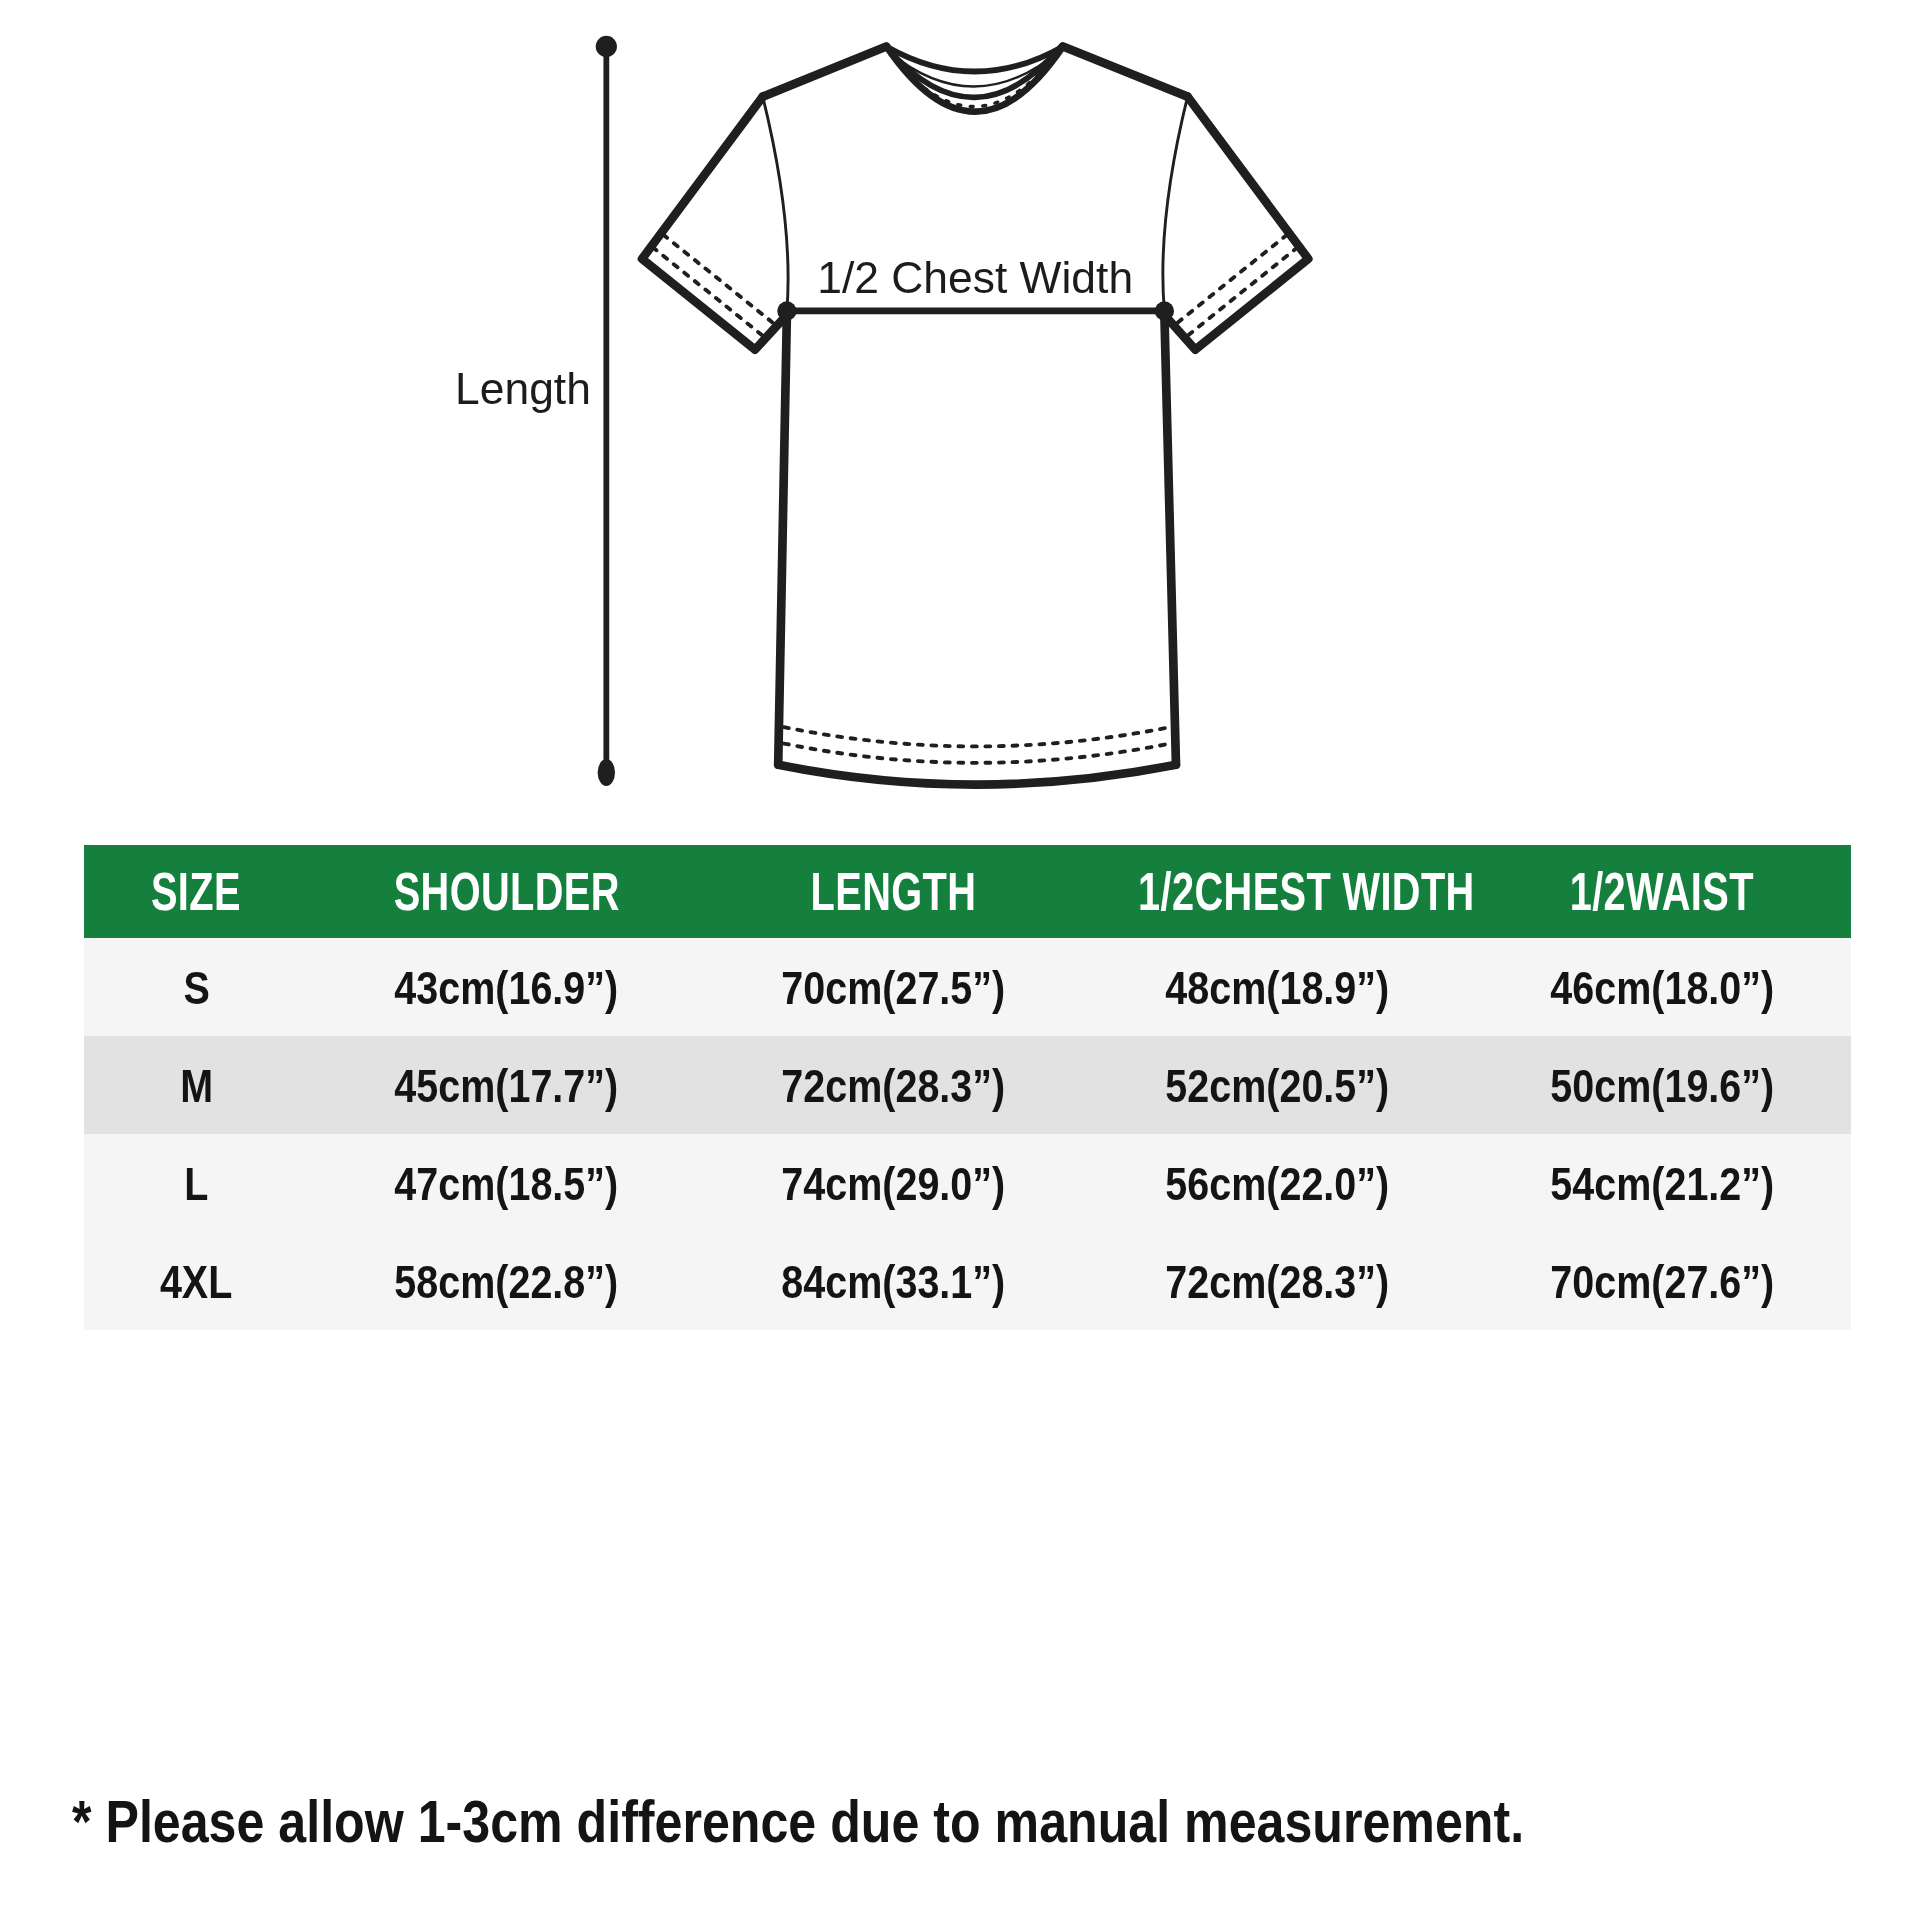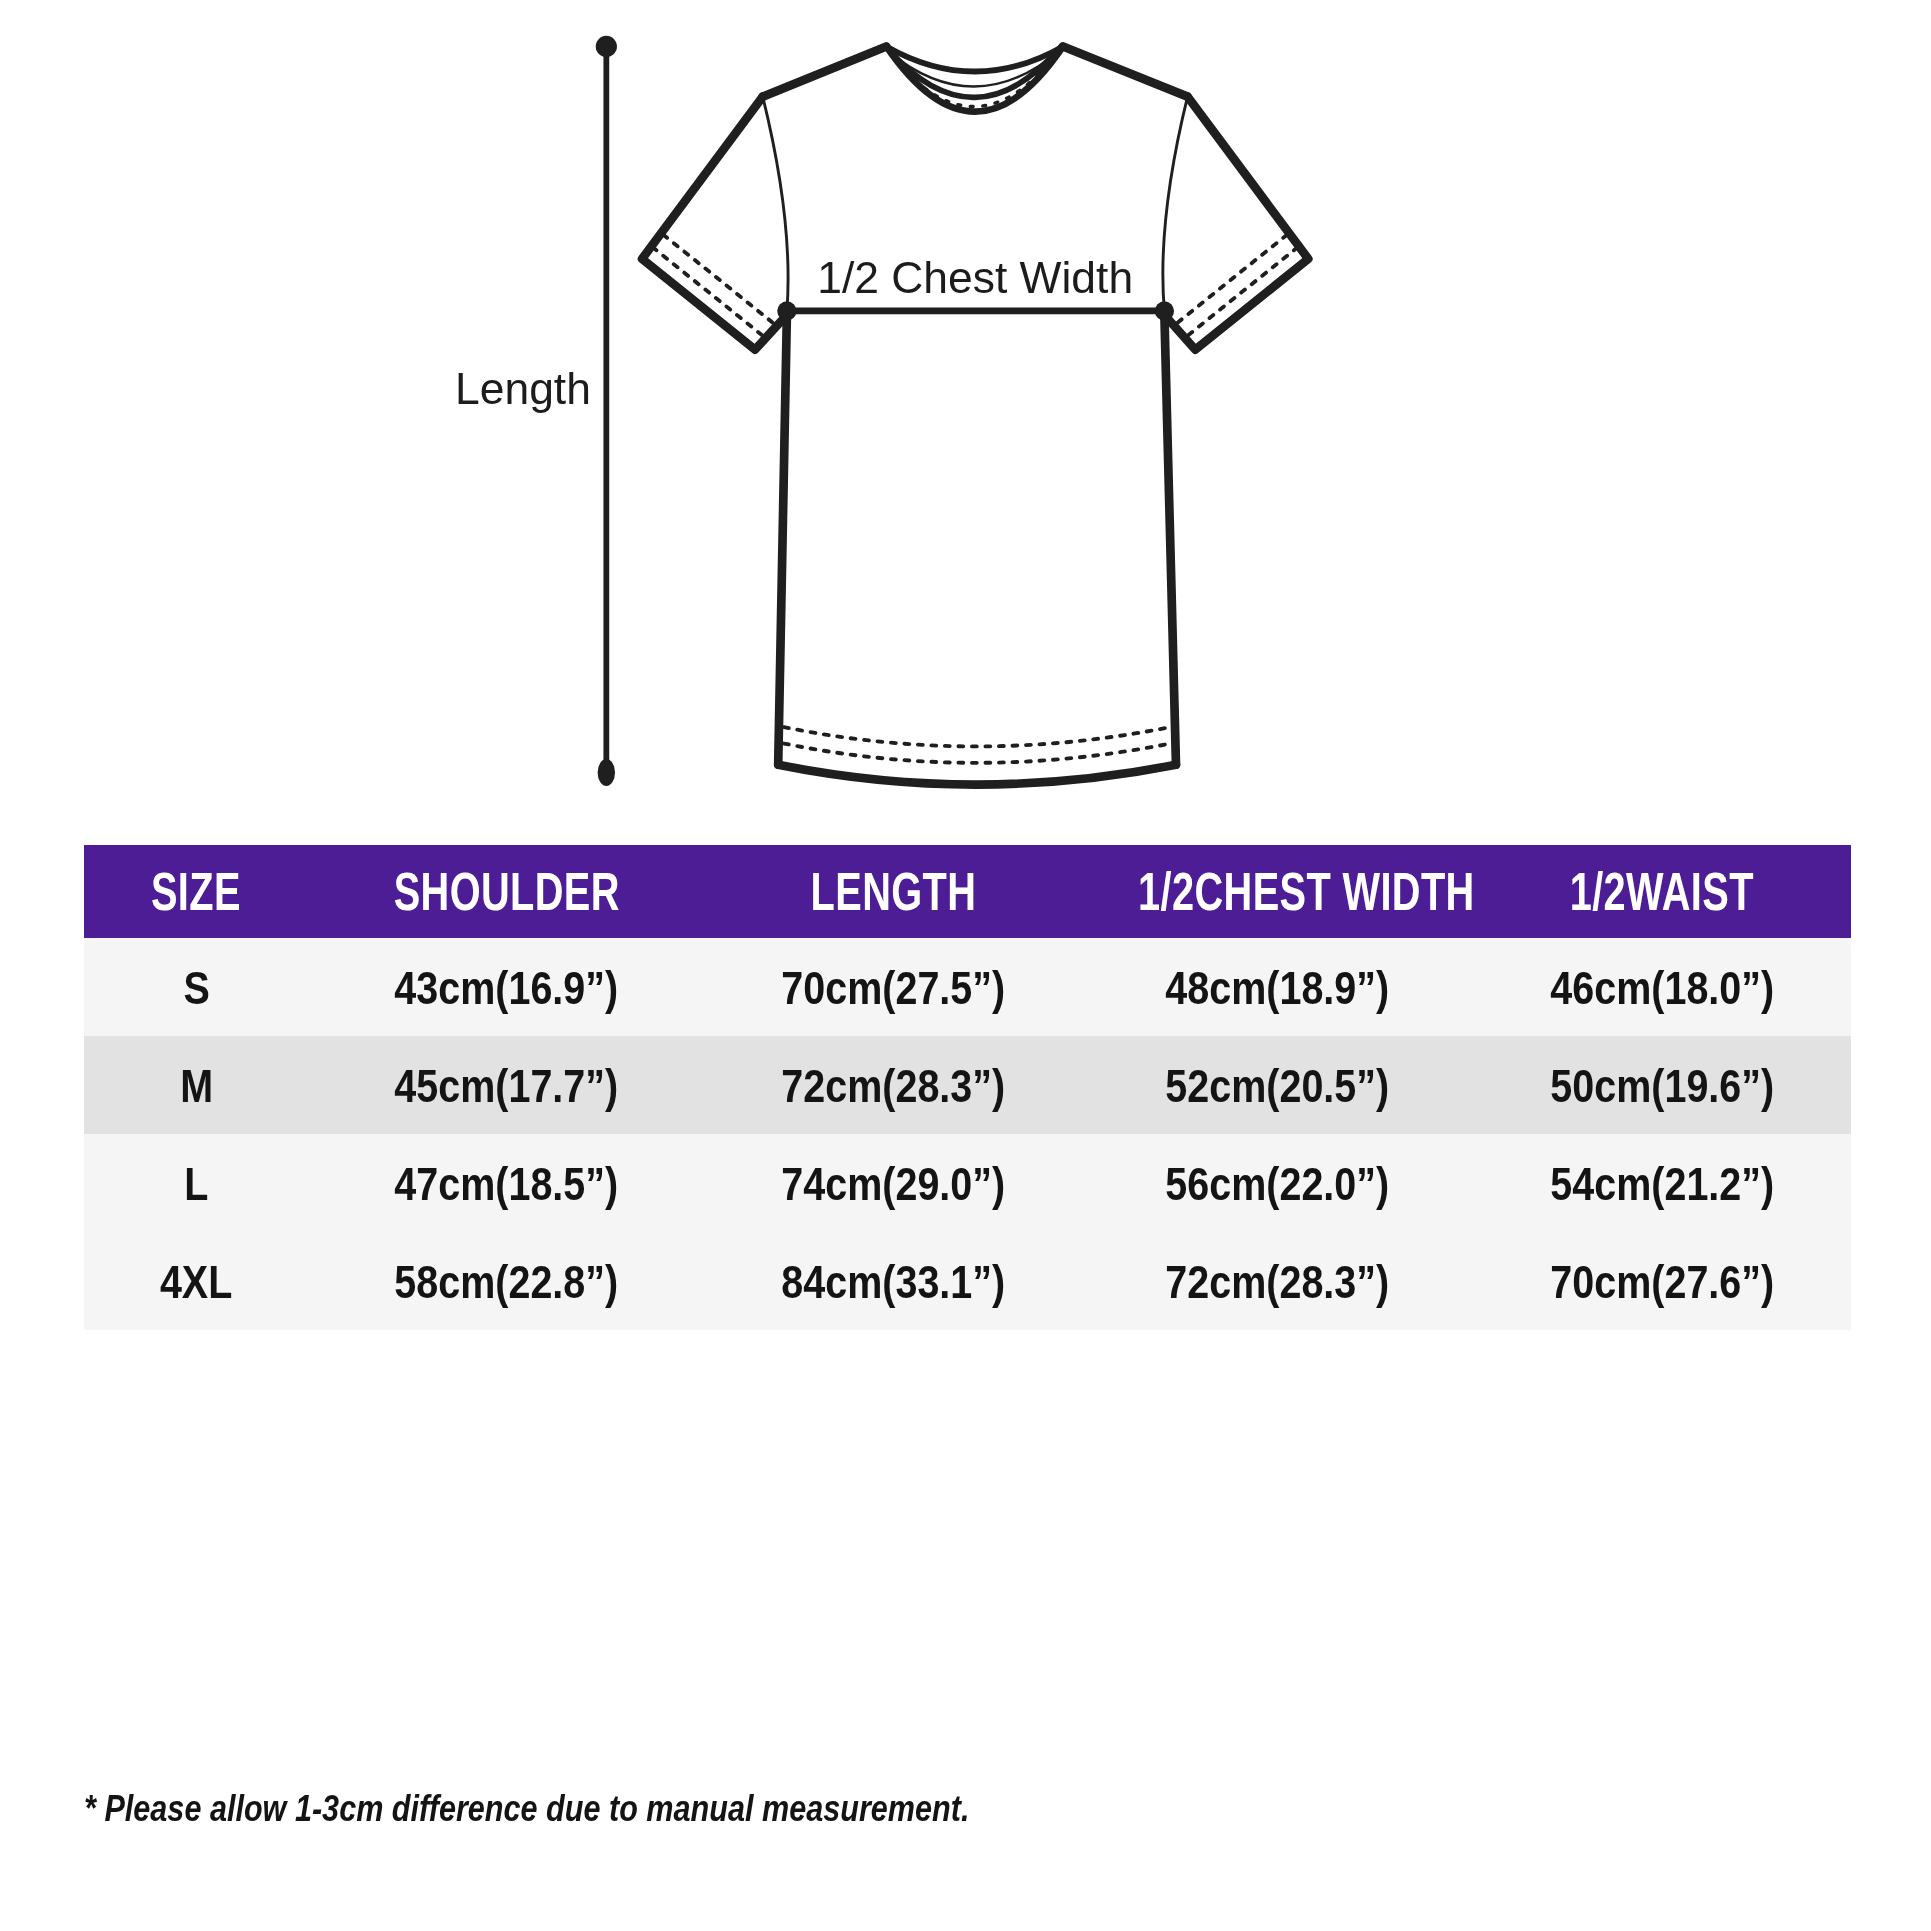--- a/index.html
+++ b/index.html
@@ -38,21 +38,21 @@
     left: 84px;
     top: 845px;
     width: 1767px;
   }
   table.size-table {
     width: 100%;
     border-collapse: collapse;
     table-layout: fixed;
   }
   table.size-table th {
-    background: #4c1d95;
+    background: #15803d;
     color: #ffffff;
     height: 93px;
     font-size: 53px;
     font-weight: 700;
     text-align: center;
     vertical-align: middle;
     padding: 0;
     white-space: nowrap;
   }
   table.size-table td {
@@ -75,27 +75,26 @@
     letter-spacing: 0.5px;
   }
   .cond-c {
     display: inline-block;
     transform: scaleX(0.84);
     transform-origin: center;
   }
   
   .footnote {
     position: absolute;
-    left: 84px;
+    left: 72px;
     top: 1788px;
-    font-size: 36px;
+    font-size: 59px;
     font-weight: 700;
     color: #141414;
     white-space: nowrap;
-    font-style: italic;
   }
   .footnote .cond-f {
     display: inline-block;
     transform: scaleX(0.85);
     transform-origin: left center;
   }
 </style>
 </head>
 <body>
 

